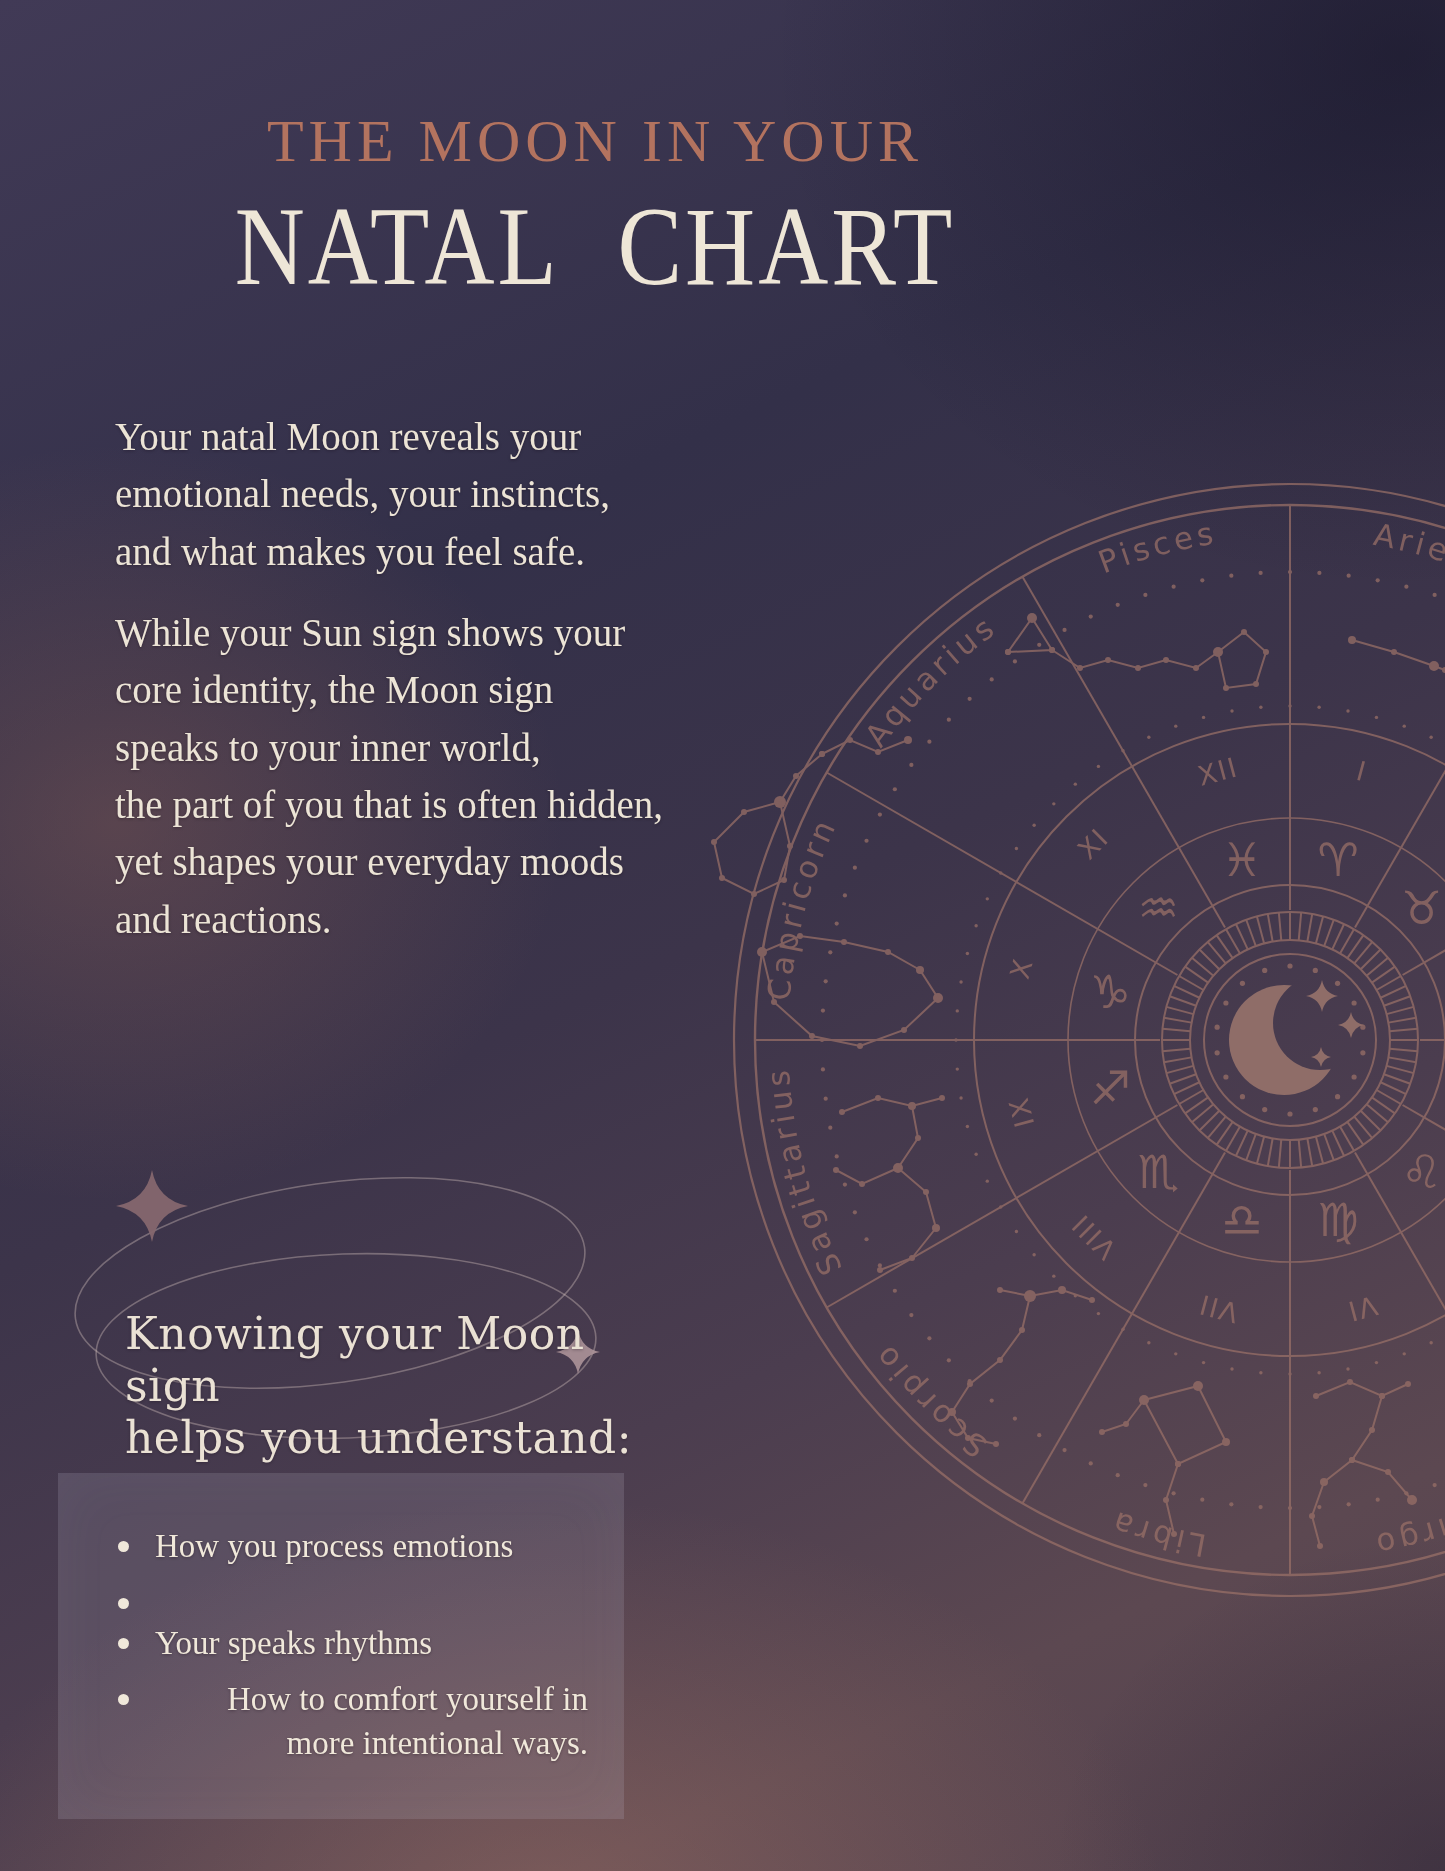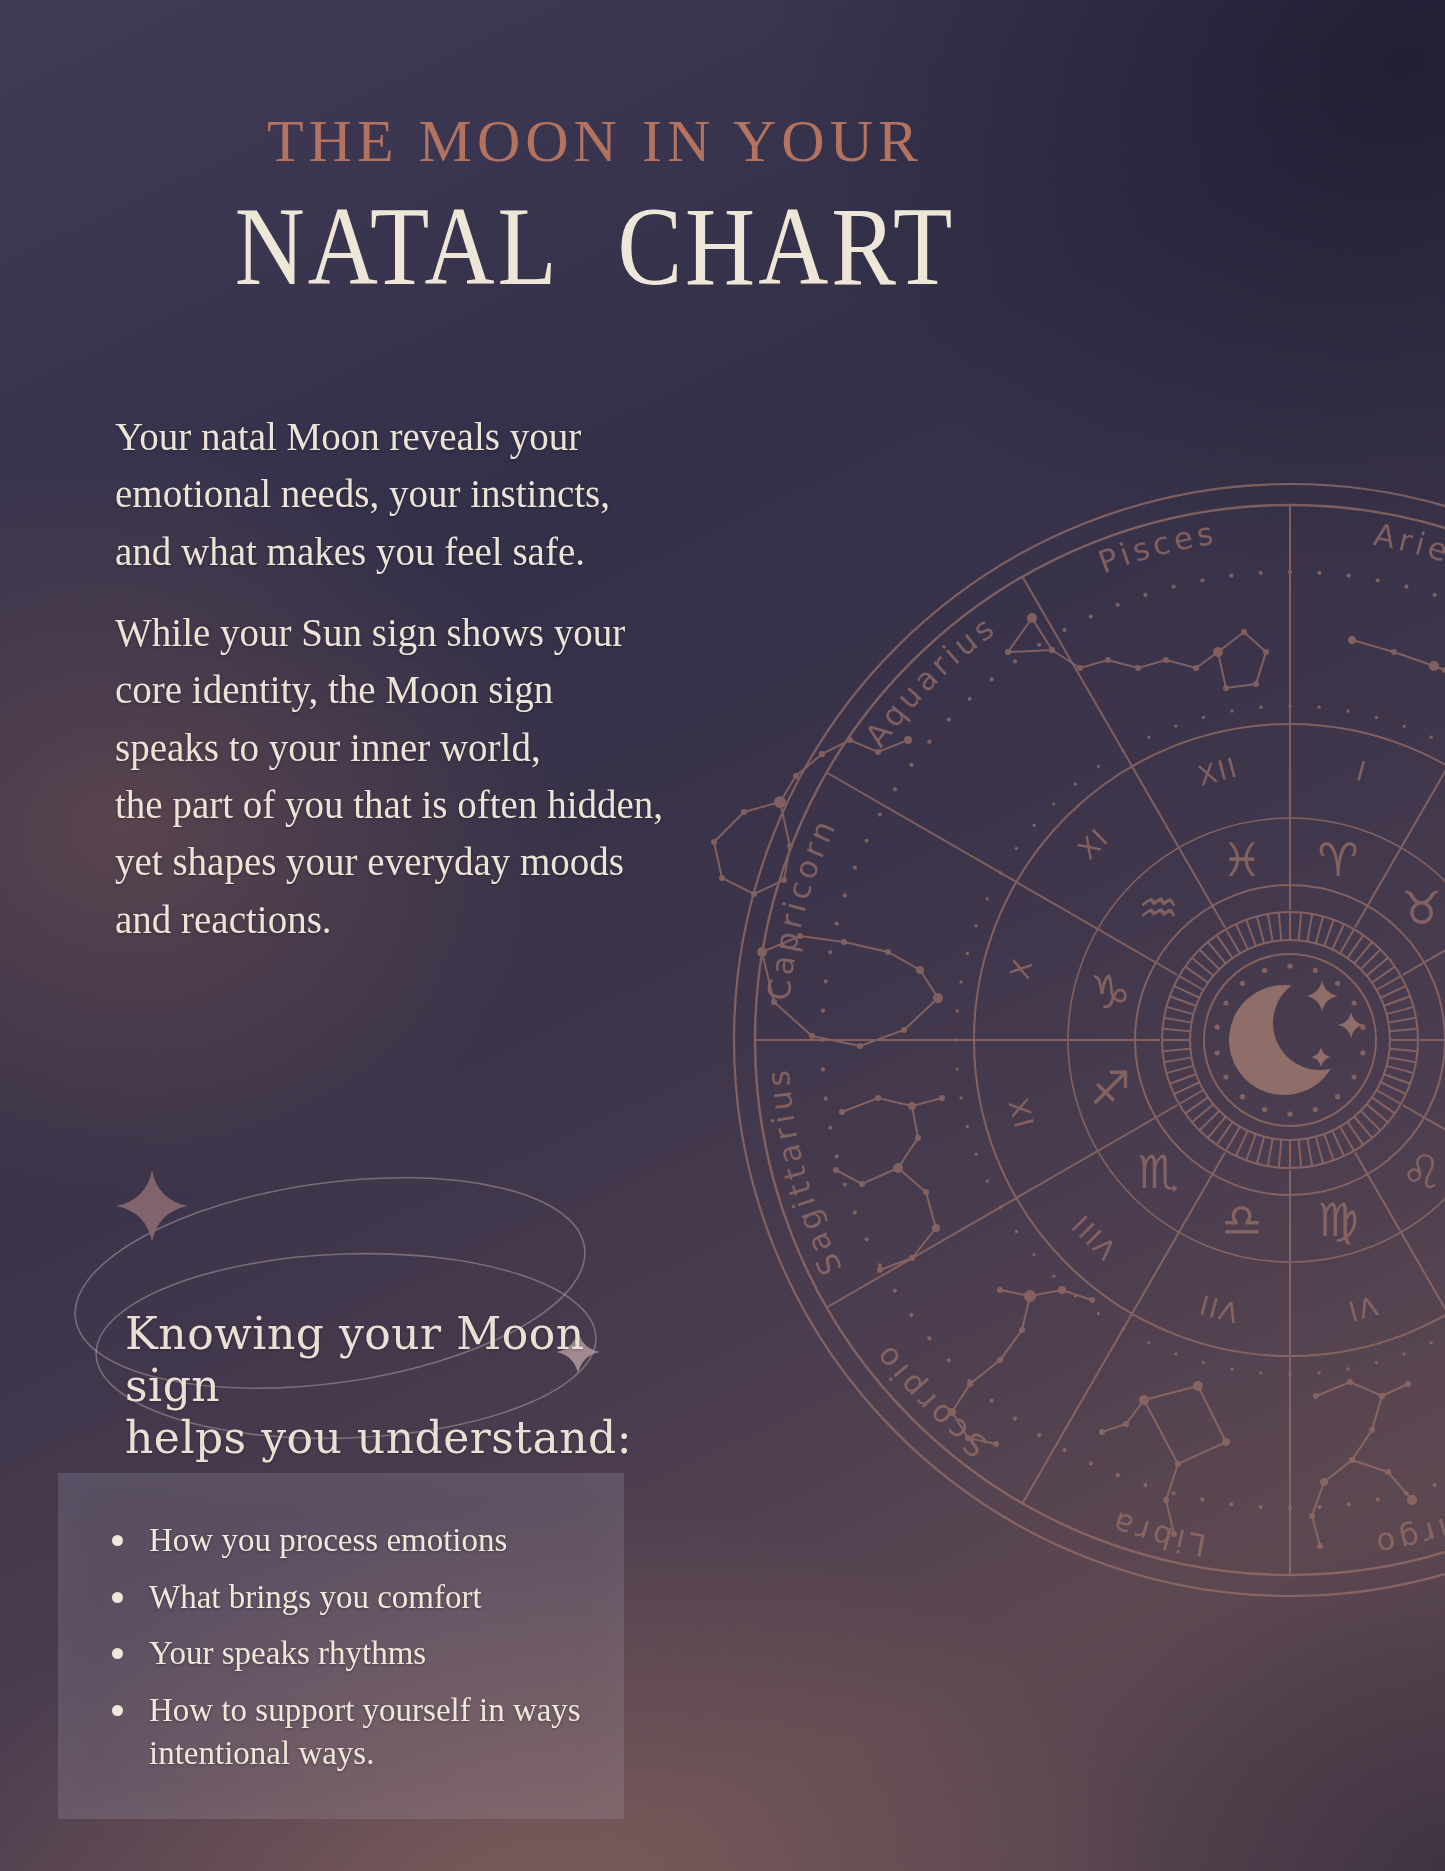--- a/index.html
+++ b/index.html
@@ -34,21 +34,21 @@
   .callout-heading{
     left:125px;top:1308px;width:520px;color:#eae1d4;
     font-family:"DejaVu Serif", serif;font-size:44px;line-height:1.18;
     white-space:pre-line;letter-spacing:0.5px;text-shadow:0 1px 3px rgba(20,10,20,0.3);
   }
   .benefits-box{
     left:58px;top:1473px;width:566px;height:346px;
     background:rgba(186,178,198,0.17);
     box-shadow:inset 0 0 60px rgba(220,210,230,0.05);
   }
-  .benefits-box ul{margin:2px;padding:44px 26px 0 52px;list-style:none;}
+  .benefits-box ul{margin:8px;padding:44px 26px 0 52px;list-style:none;text-align:right;}
   .benefits-box li{
     display:flex;align-items:flex-start;margin-bottom:13px;
     color:#f0e8da;font-size:33px;line-height:1.32;width:470px;
     text-shadow:0 1px 3px rgba(20,10,20,0.35);
   }
   .bullet-dot{
     flex:0 0 auto;width:11px;height:11px;border-radius:50%;
     background:#f0e8da;margin:16px 26px 0 0;
   }
 </style>
@@ -588,25 +588,24 @@
 helps you understand:</div>
 
   <div class="txt benefits-box">
     <ul>
       <li>
           <span class="bullet-dot"></span>
           <span>How you process emotions</span>
         </li>
       <li>
           <span class="bullet-dot"></span>
-          <span>What brings you comfort</span>
         </li>
       <li>
           <span class="bullet-dot"></span>
           <span>Your speaks rhythms</span>
         </li>
       <li>
           <span class="bullet-dot"></span>
-          <span>How to support yourself in ways intentional ways.</span>
+          <span>How to comfort yourself in more intentional ways.</span>
         </li>
     </ul>
   </div>
 </div>
 
 </body></html>

